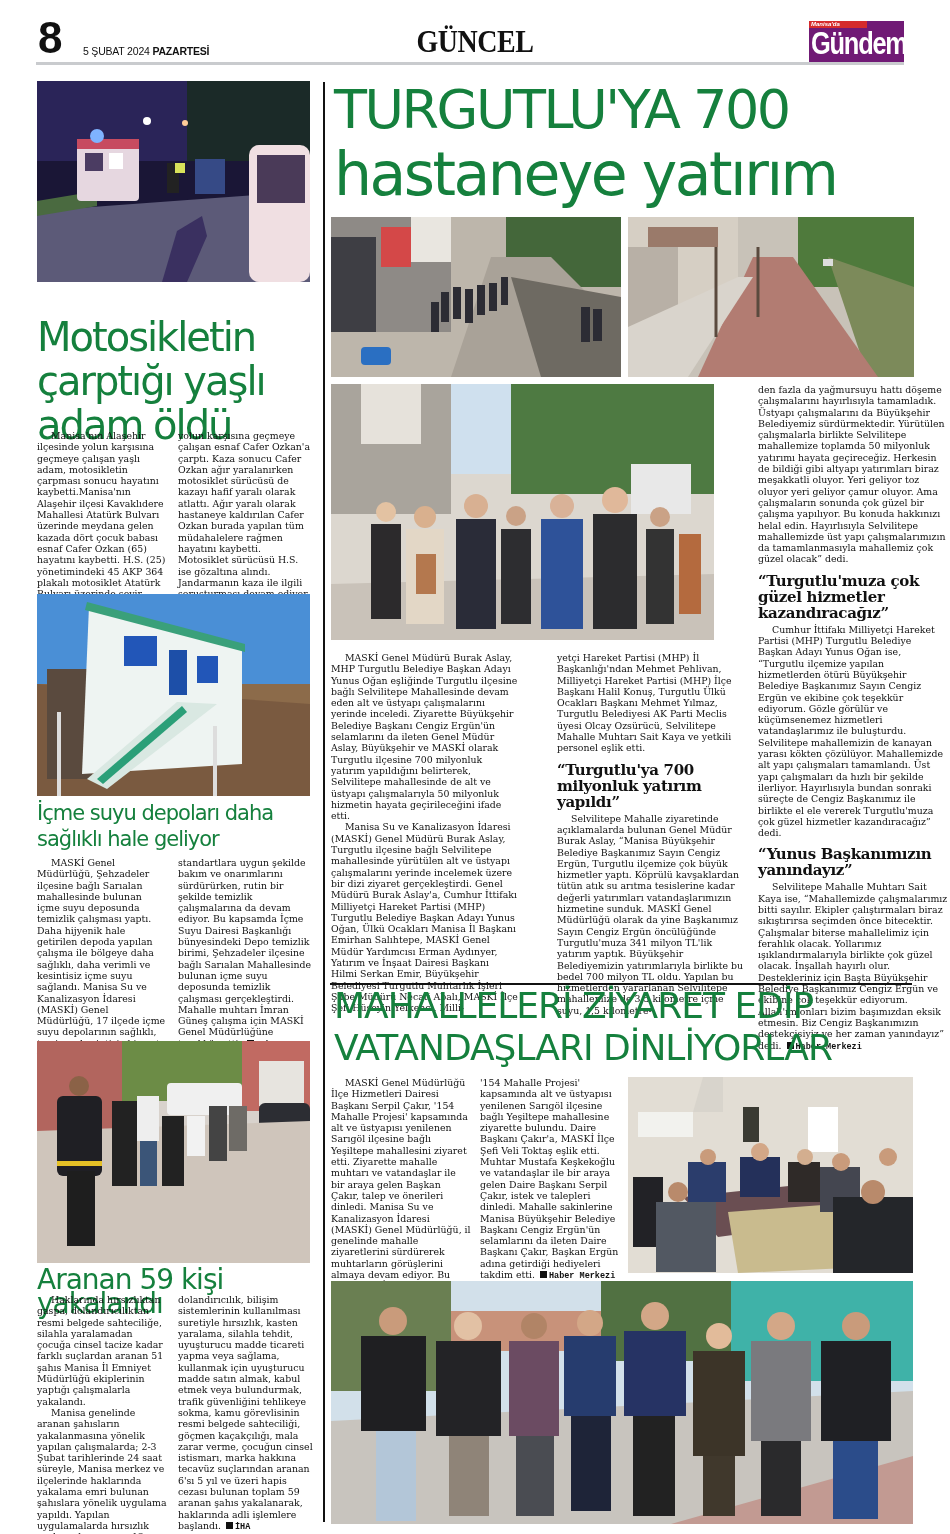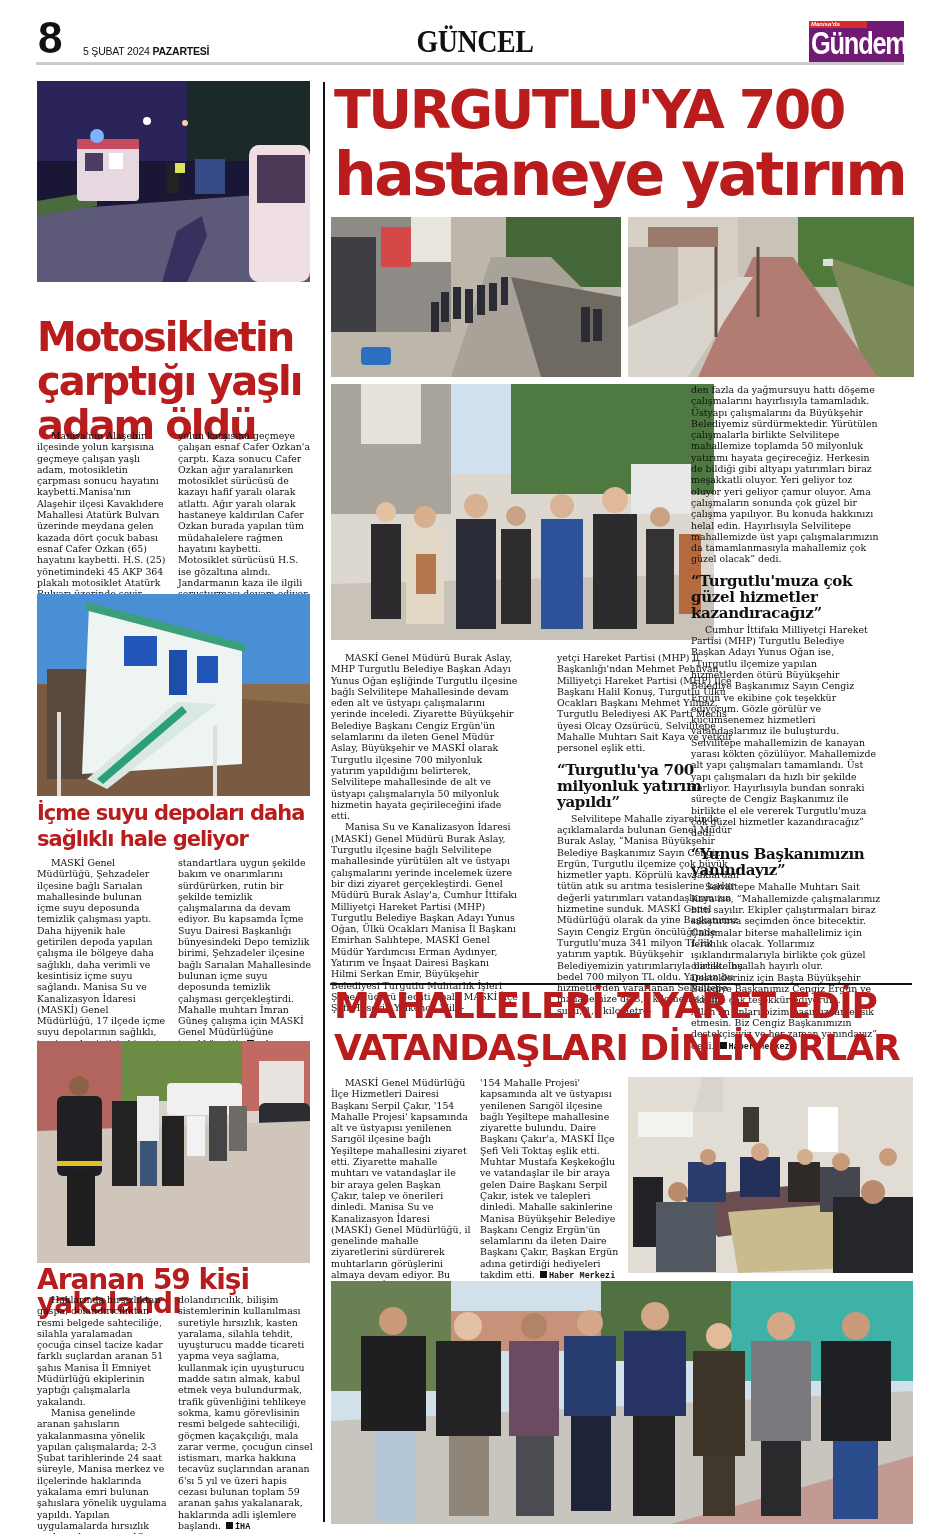--- a/index.html
+++ b/index.html
@@ -14,21 +14,21 @@
   .logo { position: absolute; left: 809px; top: 21px; width: 95px; height: 42px; background: #701a75; overflow: hidden; }
   .logo-top { position: absolute; left: 0; top: 0; width: 58px; height: 7px; background: #d52b2b; color: #fff; font-family: "Liberation Sans", sans-serif; font-size: 6px; font-weight: 700; font-style: italic; line-height: 7px; padding-left: 2px; }
   .logo-main { position: absolute; left: 2px; top: 5px; color: #fff; font-family: "Liberation Sans", sans-serif; font-weight: 700; font-size: 31px; line-height: 36px; letter-spacing: -1.5px; transform: scaleX(0.82); transform-origin: left; }
   .header-rule { position: absolute; left: 36px; top: 62px; width: 868px; height: 3px; background: #c9cbce; }
 
   
   .photo { position: absolute; overflow: hidden; }
   .photo svg { width: 100%; height: 100%; display: block; }
 
   
-  .hl { position: absolute; font-family: "DejaVu Sans", sans-serif; font-weight: 700; color: #b91c1c; letter-spacing: -1.5px; }
+  .hl { position: absolute; font-family: "DejaVu Sans", sans-serif; font-weight: 400; color: #15803d; letter-spacing: -1.5px; }
   .hl-moto { left: 37px; top: 288px; width: 280px; font-size: 40px; line-height: 44px; letter-spacing: -2px; margin-top: 27px; }
   .hl-icme { left: 37px; top: 800px; width: 280px; font-size: 21px; line-height: 26px; letter-spacing: -1px; }
   .hl-aranan { left: 37px; top: 1268px; width: 280px; font-size: 28px; line-height: 24px; letter-spacing: -1px; }
   .hl-main { left: 334px; top: 78px; width: 580px; font-size: 54px; line-height: 64px; letter-spacing: -2.5px; }
   .hl-main .l1 { display:block; }
   .hl-main .l2 { display:block; font-size: 60px; }
   .hl-maha { left: 334px; top: 985px; width: 580px; font-size: 36px; line-height: 42px; letter-spacing: -1px; }
 
   
   .col { position: absolute; font-family: "DejaVu Serif", serif; font-size: 9.4px; line-height: 11.3px; color: #111; text-align: left; }
@@ -219,21 +219,21 @@
 
 <div class="col" style="left:331px;top:652px;width:187px;">
   <p>MASKİ Genel Müdürü Burak Aslay, MHP Turgutlu Belediye Başkan Adayı Yunus Oğan eşliğinde Turgutlu ilçesine bağlı Selvilitepe Mahallesinde devam eden alt ve üstyapı çalışmalarını yerinde inceledi. Ziyarette Büyükşehir Belediye Başkanı Cengiz Ergün'ün selamlarını da ileten Genel Müdür Aslay, Büyükşehir ve MASKİ olarak Turgutlu ilçesine 700 milyonluk yatırım yapıldığını belirterek, Selvilitepe mahallesinde de alt ve üstyapı çalışmalarıyla 50 milyonluk hizmetin hayata geçirileceğini ifade etti.</p>
   <p>Manisa Su ve Kanalizasyon İdaresi (MASKİ) Genel Müdürü Burak Aslay, Turgutlu ilçesine bağlı Selvilitepe mahallesinde yürütülen alt ve üstyapı çalışmalarını yerinde incelemek üzere bir dizi ziyaret gerçekleştirdi. Genel Müdürü Burak Aslay'a, Cumhur İttifakı Milliyetçi Hareket Partisi (MHP) Turgutlu Belediye Başkan Adayı Yunus Oğan, Ülkü Ocakları Manisa İl Başkanı Emirhan Salıhtepe, MASKİ Genel Müdür Yardımcısı Erman Aydınyer, Yatırım ve İnşaat Dairesi Başkanı Hilmi Serkan Emir, Büyükşehir Belediyesi Turgutlu Muhtarlık İşleri Şube Müdürü Necati Abalı, MASKİ İlçe Şefi Hüseyin Yelkenci, Milli-</p>
 </div>
 <div class="col" style="left:527px;top:652px;width:190px;margin-left:30px;">
   <p class="noind">yetçi Hareket Partisi (MHP) İl Başkanlığı'ndan Mehmet Pehlivan, Milliyetçi Hareket Partisi (MHP) İlçe Başkanı Halil Konuş, Turgutlu Ülkü Ocakları Başkanı Mehmet Yılmaz, Turgutlu Belediyesi AK Parti Meclis üyesi Olcay Ozsürücü, Selvilitepe Mahalle Muhtarı Sait Kaya ve yetkili personel eşlik etti.</p>
   <div class="subhead">“Turgutlu'ya 700 milyonluk yatırım yapıldı”</div>
   <p>Selvilitepe Mahalle ziyaretinde açıklamalarda bulunan Genel Müdür Burak Aslay, “Manisa Büyükşehir Belediye Başkanımız Sayın Cengiz Ergün, Turgutlu ilçemize çok büyük hizmetler yaptı. Köprülü kavşaklardan tütün atık su arıtma tesislerine kadar değerli yatırımları vatandaşlarımızın hizmetine sunduk. MASKİ Genel Müdürlüğü olarak da yine Başkanımız Sayın Cengiz Ergün öncülüğünde Turgutlu'muza 341 milyon TL'lik yatırım yaptık. Büyükşehir Belediyemizin yatırımlarıyla birlikte bu bedel 700 milyon TL oldu. Yapılan bu hizmetlerden yararlanan Selvilitepe mahallemize de 3,5 kilometre içme suyu, 1,5 kilometre-</p>
 </div>
-<div class="col" style="left:691px;top:384px;width:190px;">
+<div class="col" style="left:758px;top:384px;width:190px;">
   <p class="noind">den fazla da yağmursuyu hattı döşeme çalışmalarını hayırlısıyla tamamladık. Üstyapı çalışmalarını da Büyükşehir Belediyemiz sürdürmektedir. Yürütülen çalışmalarla birlikte Selvilitepe mahallemize toplamda 50 milyonluk yatırımı hayata geçireceğiz. Herkesin de bildiği gibi altyapı yatırımları biraz meşakkatli oluyor. Yeri geliyor toz oluyor yeri geliyor çamur oluyor. Ama çalışmaların sonunda çok güzel bir çalışma yapılıyor. Bu konuda hakkınızı helal edin. Hayırlısıyla Selvilitepe mahallemizde üst yapı çalışmalarımızın da tamamlanmasıyla mahallemiz çok güzel olacak” dedi.</p>
   <div class="subhead">“Turgutlu'muza çok güzel hizmetler kazandıracağız”</div>
   <p>Cumhur İttifakı Milliyetçi Hareket Partisi (MHP) Turgutlu Belediye Başkan Adayı Yunus Oğan ise, “Turgutlu ilçemize yapılan hizmetlerden ötürü Büyükşehir Belediye Başkanımız Sayın Cengiz Ergün ve ekibine çok teşekkür ediyorum. Gözle görülür ve küçümsenemez hizmetleri vatandaşlarımız ile buluşturdu. Selvilitepe mahallemizin de kanayan yarası kökten çözülüyor. Mahallemizde alt yapı çalışmaları tamamlandı. Üst yapı çalışmaları da hızlı bir şekilde ilerliyor. Hayırlısıyla bundan sonraki süreçte de Cengiz Başkanımız ile birlikte el ele vererek Turgutlu'muza çok güzel hizmetler kazandıracağız” dedi.</p>
   <div class="subhead">“Yunus Başkanımızın yanındayız”</div>
   <p><span>Selvilitepe Mahalle Muhtarı Sait Kaya ise, “Mahallemizde çalışmalarımız bitti sayılır. Ekipler çalıştırmaları biraz sıkıştırırsa seçimden önce bitecektir. Çalışmalar biterse mahallelimiz için ferahlık olacak. Yollarımız ışıklandırmalarıyla birlikte çok güzel olacak. İnşallah hayırlı olur. Destekleriniz için Başta Büyükşehir Belediye Başkanımız Cengiz Ergün ve ekibine çok teşekkür ediyorum. Allah'ım onları bizim başımızdan eksik etmesin. Biz Cengiz Başkanımızın destekçisiyiz ve her zaman yanındayız” dedi.</span> <span class="sq"></span><span class="sig">Haber Merkezi</span></p>
 </div>
 
 <div class="hl hl-maha">
   <div>MAHALLELERİ ZİYARET EDİP</div>
   <div>VATANDAŞLARI DİNLİYORLAR</div>

